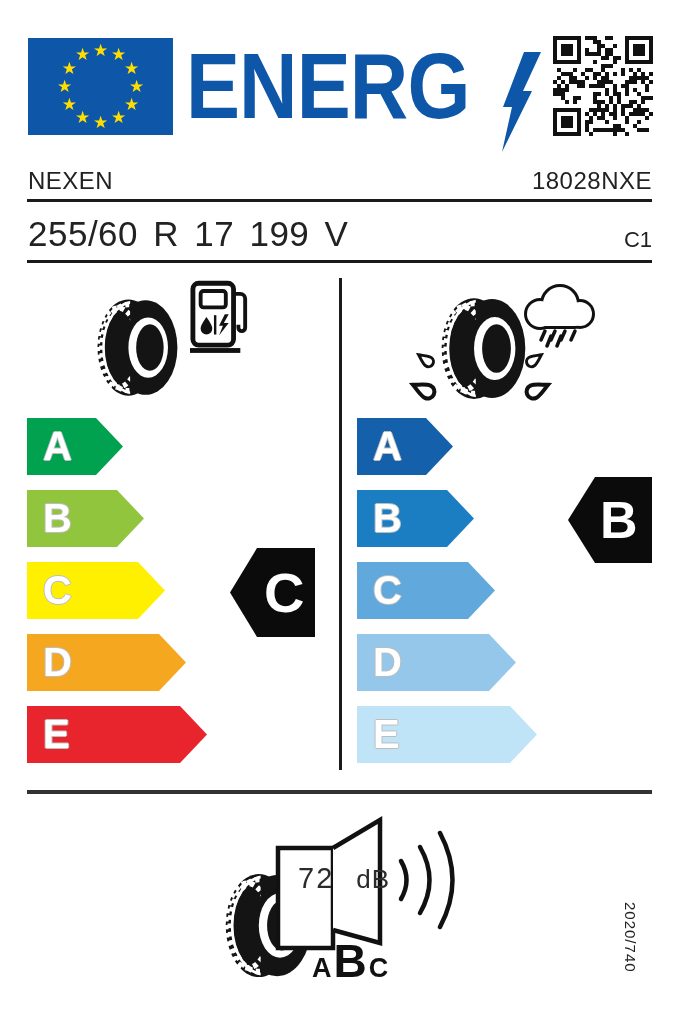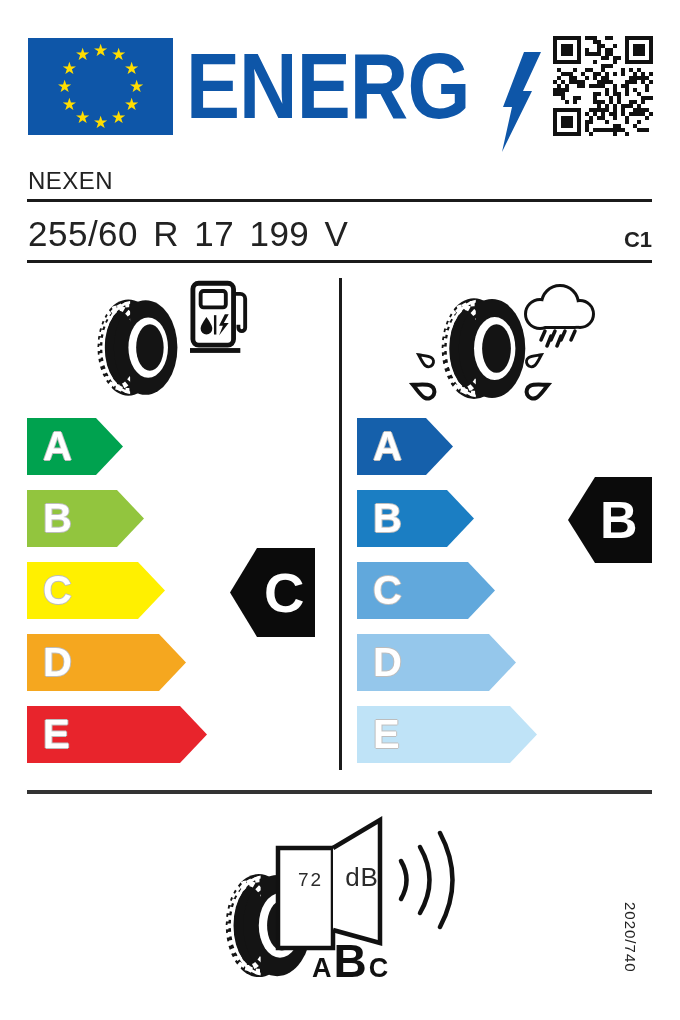--- a/index.html
+++ b/index.html
@@ -19,21 +19,21 @@
   .bolt{position:absolute;left:500px;top:52px;width:42px;height:100px;}
   .qr{position:absolute;left:553px;top:36px;width:100px;height:100px;}
   .qr svg{width:100%;height:100%;}
   .supplier{position:absolute;left:28px;top:167px;font-size:24px;letter-spacing:.5px;color:#222;}
   .typeid{position:absolute;right:28px;top:167px;font-size:24px;letter-spacing:.5px;color:#222;}
   .rule{position:absolute;left:27px;width:625px;background:#1b1b1b;}
   .r1{top:199px;height:3px;}
   .r2{top:260px;height:3px;}
   .r3{top:790px;height:4px;background:#333;}
   .dims{position:absolute;left:28px;top:214px;font-size:35px;letter-spacing:.5px;word-spacing:5px;color:#222;}
-  .tclass{position:absolute;right:28px;top:227px;font-size:22px;color:#222;font-weight:bold;}
+  .tclass{position:absolute;right:28px;top:227px;font-size:22px;color:#222;}
   
   .divider{position:absolute;left:339px;top:278px;width:3px;height:492px;background:#1b1b1b;}
   .tire{position:absolute;}
   .t-left{left:94px;top:292px;width:86px;height:112px;}
   .t-right{left:438px;top:292px;width:90px;height:114px;}
   .t-noise{left:222px;top:866px;width:92px;height:120px;}
   .pump{position:absolute;left:190px;top:280px;width:60px;height:80px;}
   .cloud{position:absolute;left:518px;top:278px;width:84px;height:70px;}
   .splash{position:absolute;left:408px;top:352px;width:145px;height:55px;}
   
@@ -49,21 +49,21 @@
        clip-path:polygon(0 50%,27px 0,100% 0,100% 100%,27px 100%);}
   .sel span{color:#fff;font-weight:700;}
   .selC{left:230px;top:548px;width:85px;height:89px;}
   .selC span{margin-left:34px;font-size:56px;}
   .selB{left:568px;top:477px;width:84px;height:86px;}
   .selB span{margin-left:32px;font-size:52px;}
   
   .speaker{position:absolute;left:268px;top:808px;width:125px;height:165px;}
   .waves{position:absolute;left:395px;top:823px;width:70px;height:115px;}
   .db{position:absolute;left:298px;top:862px;display:flex;align-items:baseline;color:#2b2b2b;}
-  .db .val{font-size:19px;letter-spacing:2px;}
+  .db .val{font-size:29px;letter-spacing:2px;}
   .db .unit{font-size:26px;margin-left:22px;letter-spacing:1px;}
   .abc{position:absolute;left:312px;top:934px;display:flex;align-items:baseline;color:#111;}
   .abc .na,.abc .nc{font-size:27px;font-weight:600;}
   .abc .nb{font-size:46px;font-weight:800;margin:0 2px;}
   .reg{position:absolute;left:622px;top:902px;writing-mode:vertical-rl;font-size:15px;
        letter-spacing:1px;color:#222;}
   .hidden-defs{position:absolute;width:0;height:0;}
 </style>
 </head>
 <body>
@@ -374,20 +374,21 @@
           <rect x="84" y="92" width="4" height="4"></rect>
           <rect x="88" y="92" width="4" height="4"></rect>
           <rect x="92" y="92" width="4" height="4"></rect>
           <rect x="36" y="96" width="4" height="4"></rect>
           <rect x="60" y="96" width="4" height="4"></rect>
           <rect x="72" y="96" width="4" height="4"></rect>
         </g>
       </svg></div>
 
   <div class="supplier">NEXEN</div>
+  <div class="typeid">18028NXE</div>
   <div class="rule r1"></div>
 
   <div class="dims">255/60 R 17 199 V</div>
   <div class="tclass">C1</div>
   <div class="rule r2"></div>
 
   <svg class="hidden-defs" aria-hidden="true">
     <defs>
       <clipPath id="tc">
           <rect x="0" y="0" width="42" height="115"></rect>

